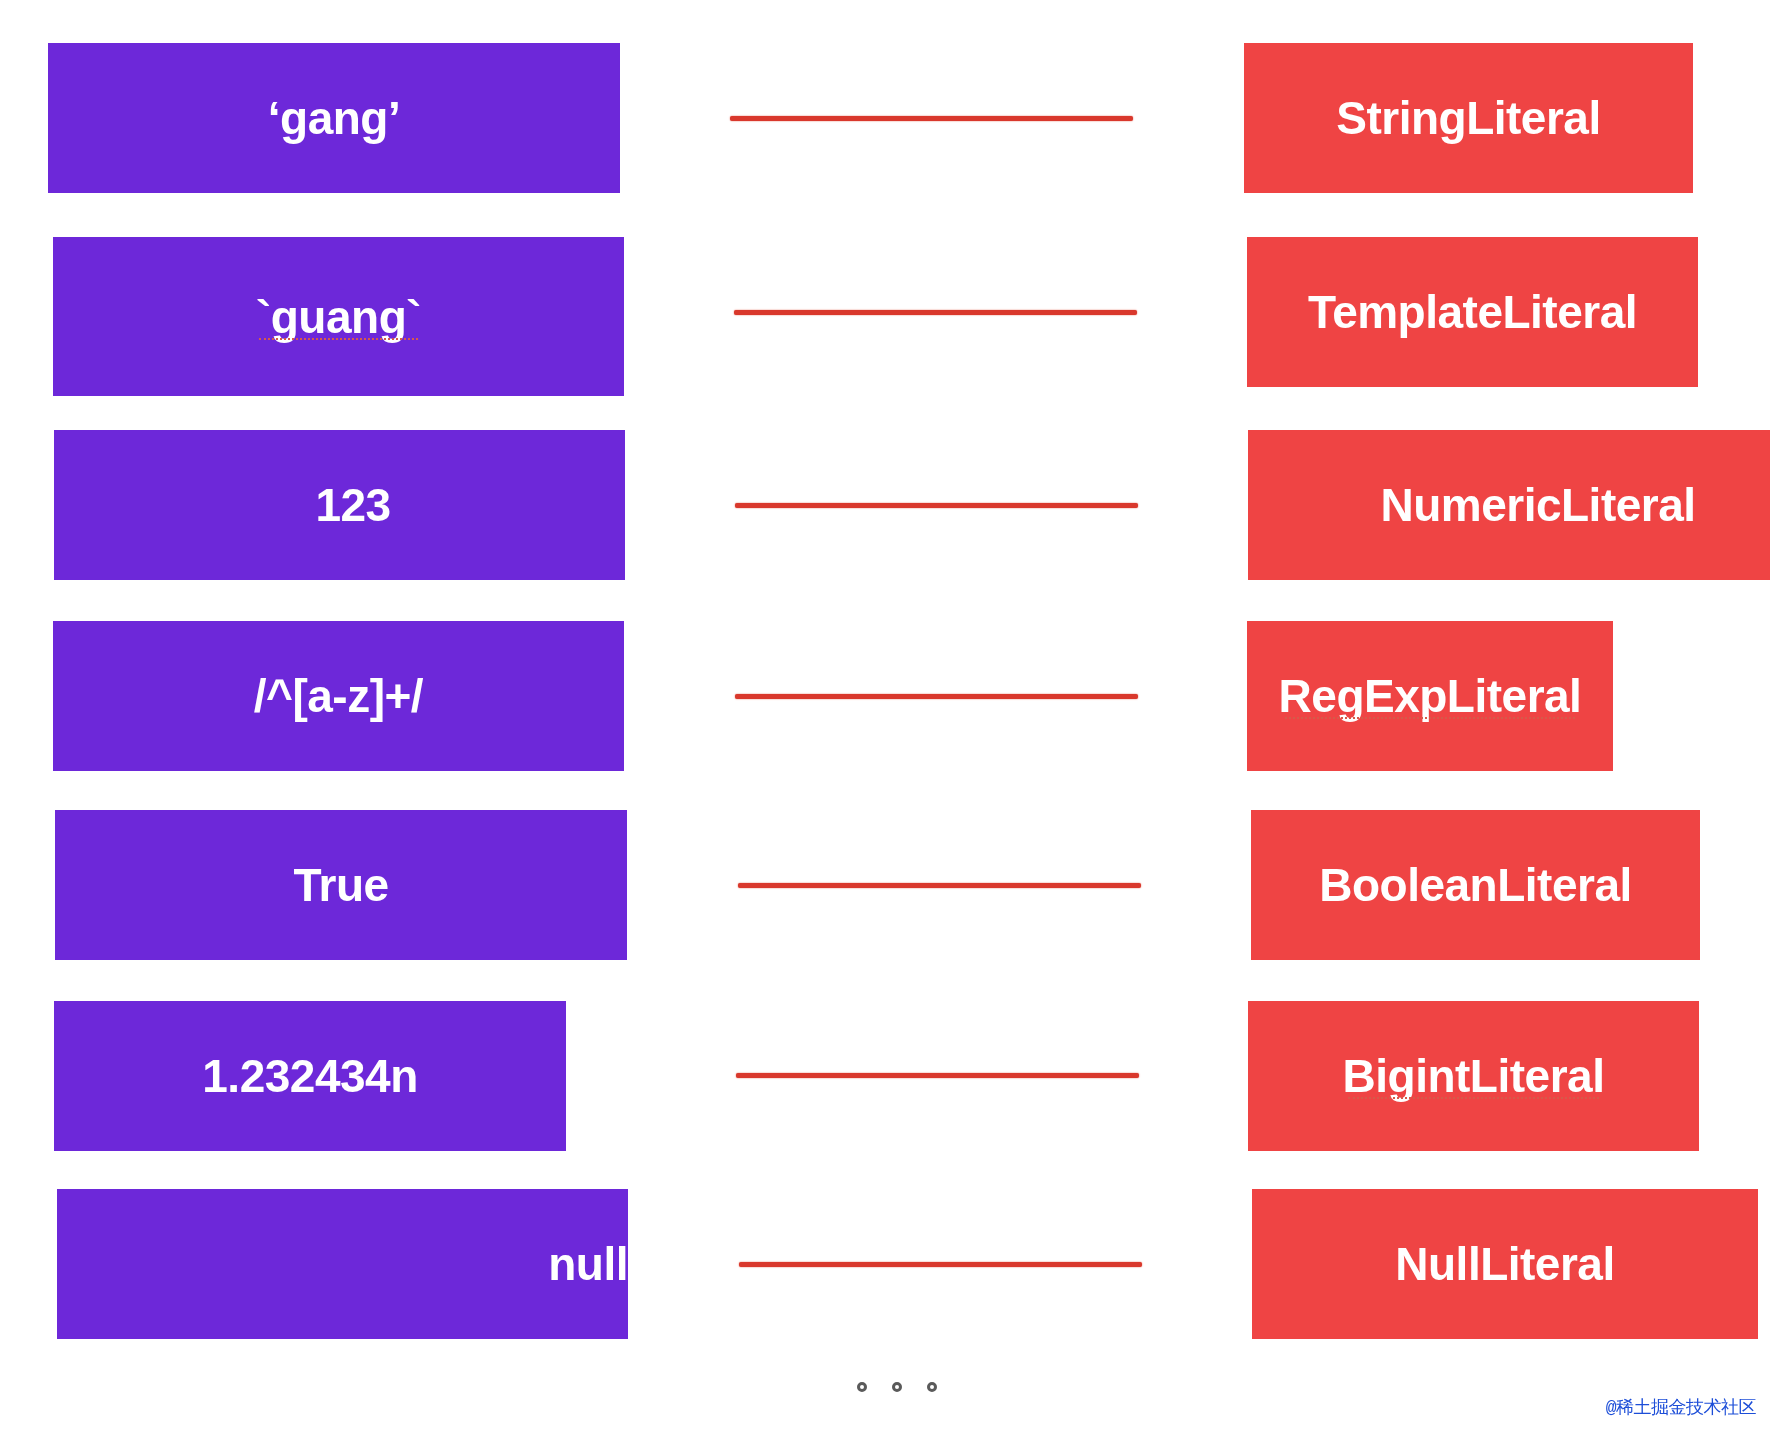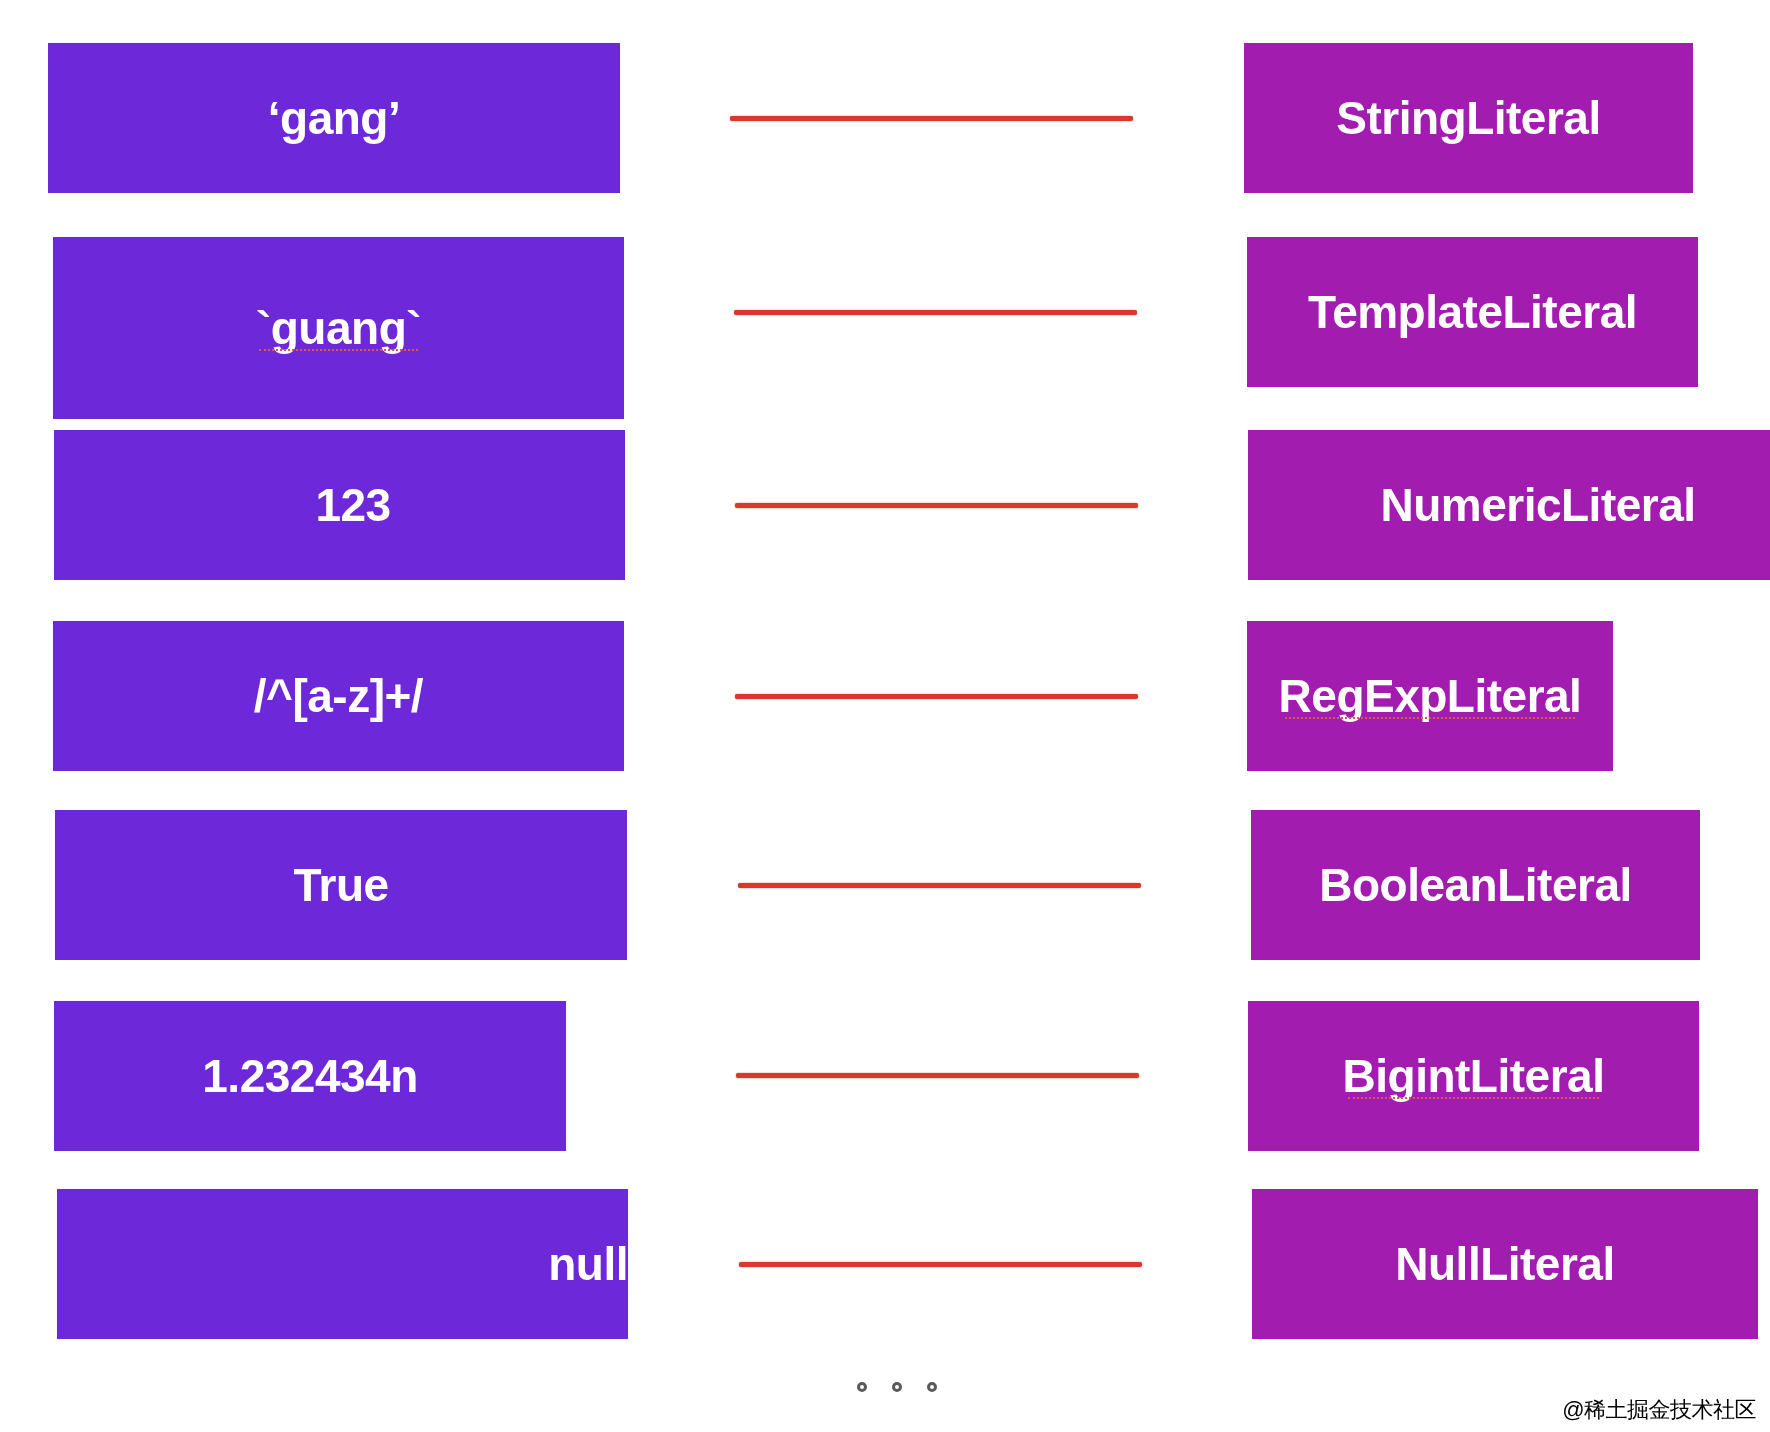--- a/index.html
+++ b/index.html
@@ -15,21 +15,21 @@
       display: flex;
       align-items: center;
       justify-content: center;
       color: #ffffff;
       font-weight: bold;
       font-size: 46px;
       letter-spacing: -0.5px;
       box-sizing: border-box;
     }
     .box.left { background: #6d28d9; }
-    .box.right { background: #a21caf; }
+    .box.right { background: #ef4444; }
     .box .txt { position: relative; }
     .box .txt.squiggle::after {
       content: "";
       position: absolute;
       left: 2%; right: 2%;
       bottom: 4px;
       border-bottom: 2px dotted #d65a4a;
     }
     .connector {
       position: absolute;
@@ -42,38 +42,38 @@
       position: absolute;
       width: 10px; height: 10px;
       border: 3px solid #5a5a5a;
       border-radius: 50%;
       box-sizing: border-box;
     }
     .watermark {
       position: absolute;
       right: 14px;
       top: 1395px;
-      font-size: 22px;
-      color: #000000;
-      font-family: Liberation Sans, sans-serif;
+      font-size: 18px;
+      color: #1d4ed8;
+      font-family: Liberation Mono, monospace;
       letter-spacing: -0.5px;
     }
   </style>
 </head>
 <body>
 
 <div class="box left" style="left:48px;top:43px;width:572px;height:150px;">
   <span class="txt">‘gang’</span>
 </div>
 <div class="connector" style="left:730px;top:116px;width:403px;"></div>
 <div class="box right" style="left:1244px;top:43px;width:449px;height:150px;">
   <span class="txt">StringLiteral</span>
 </div>
 
-<div class="box left" style="left:53px;top:237px;width:571px;height:182px;">
+<div class="box left" style="left:53px;top:237px;width:571px;height:159px;">
   <span class="txt squiggle">`guang`</span>
 </div>
 <div class="connector" style="left:734px;top:310px;width:403px;"></div>
 <div class="box right" style="left:1247px;top:237px;width:451px;height:150px;">
   <span class="txt">TemplateLiteral</span>
 </div>
 
 <div class="box left" style="left:54px;top:430px;width:571px;height:150px;padding-left:27px;">
   <span class="txt">123</span>
 </div>

